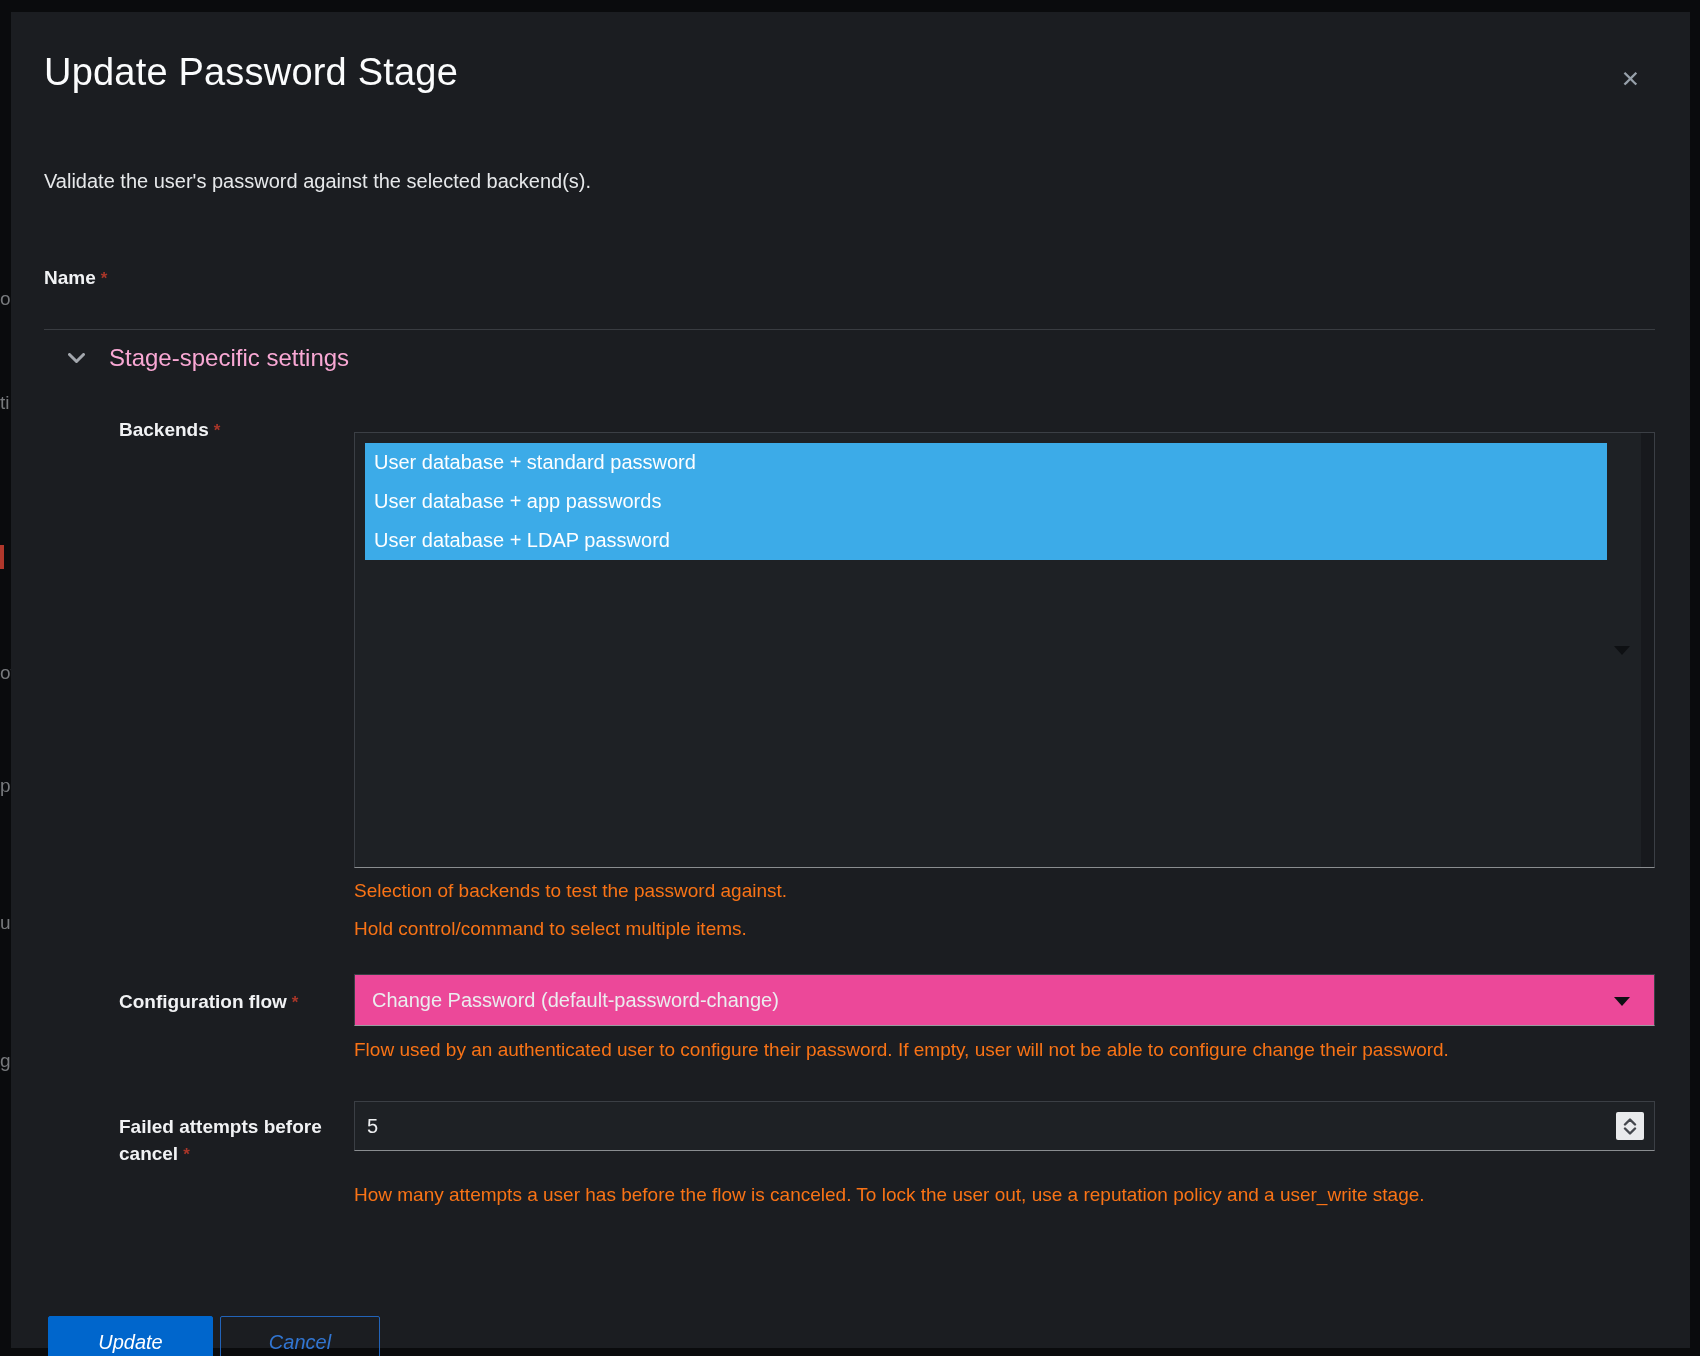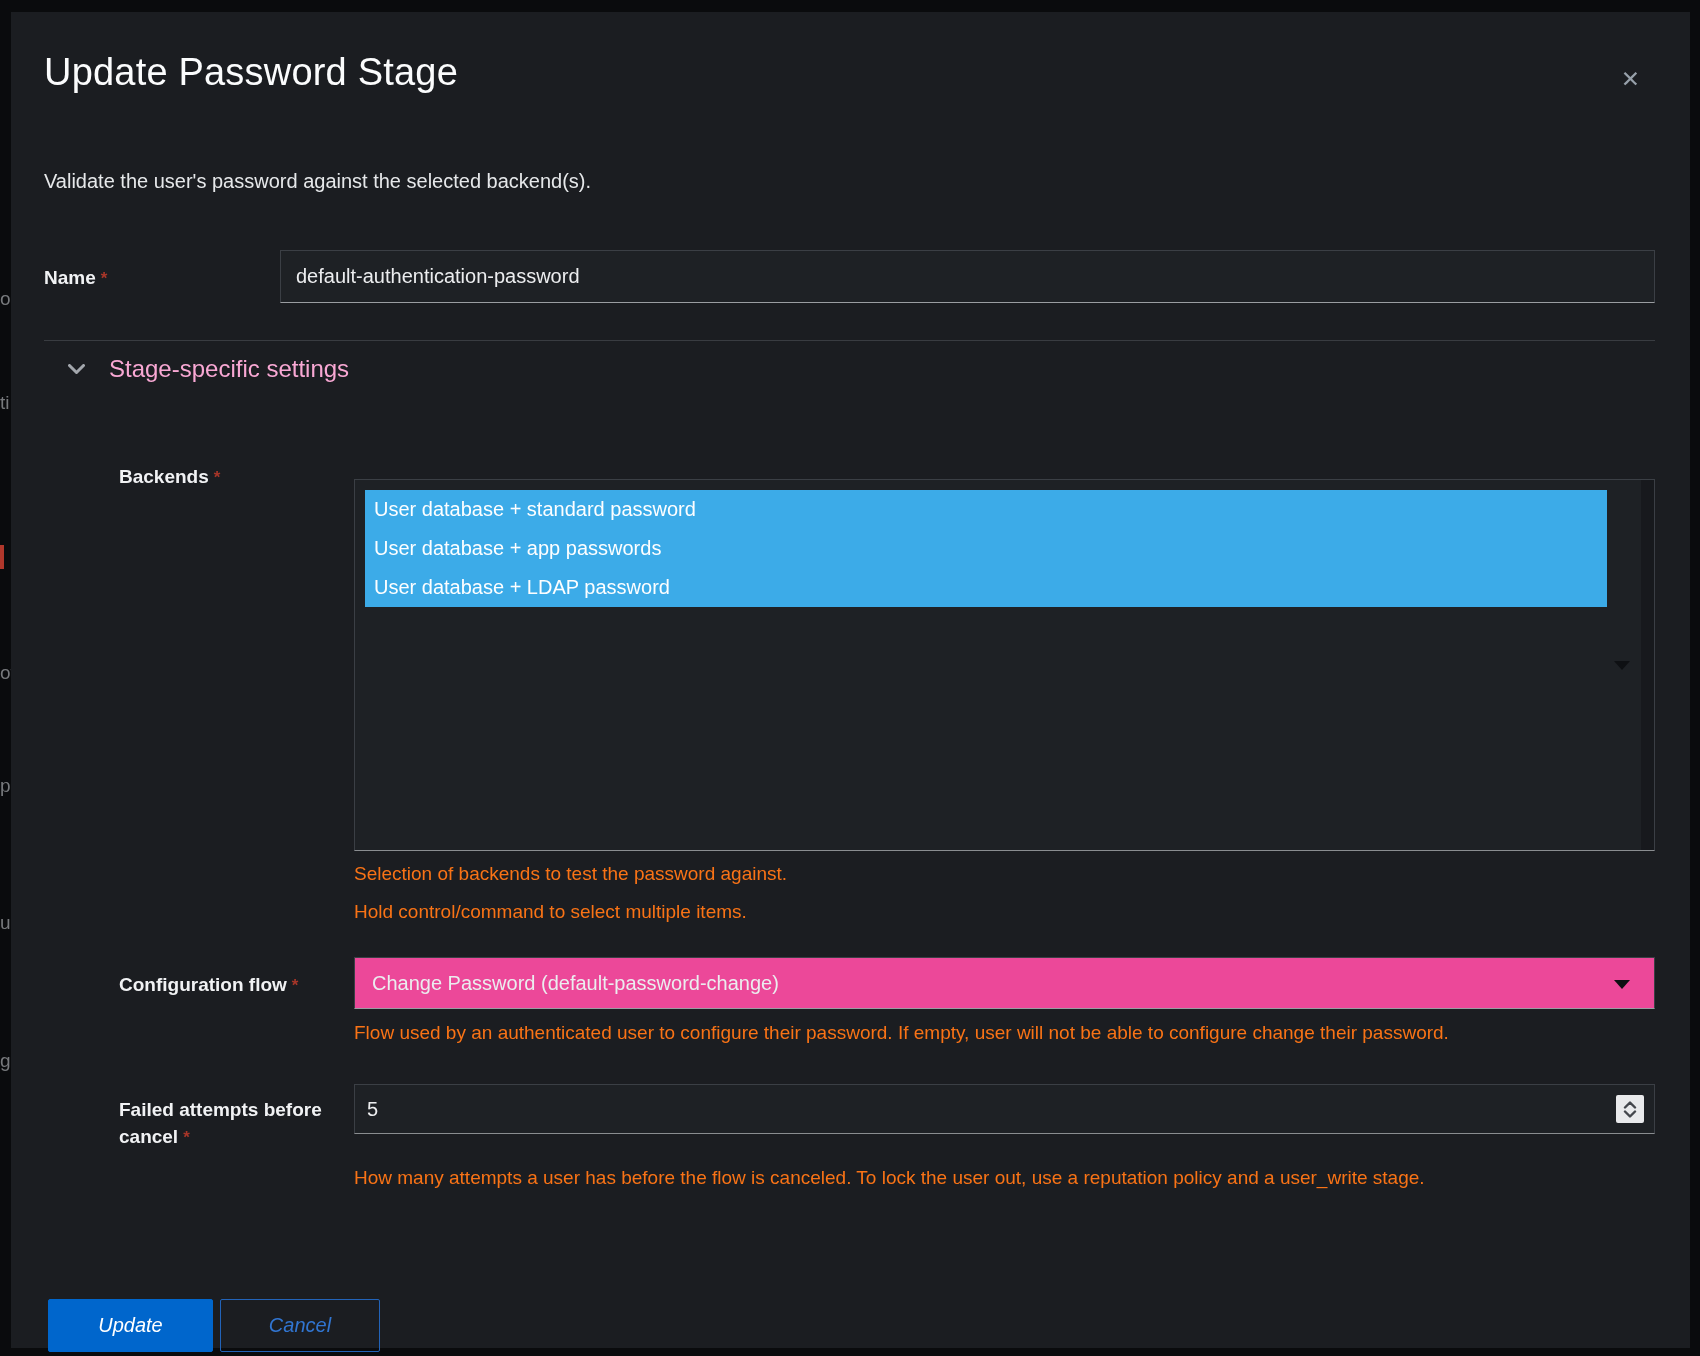--- a/index.html
+++ b/index.html
@@ -45,28 +45,28 @@
     border:1px solid #3b3f45; border-bottom:1px solid #9a9da1;
     font-size:20px; padding:0 15px;
     font-family:"Liberation Sans","DejaVu Sans",sans-serif;
   }
   .divider { border:none; border-top:1px solid #393c41; margin-top:37px; }
 
   .group-header { display:flex; align-items:center; gap:24px; margin-top:13px; padding-left:24px; height:30px; cursor:pointer; background:none; border:none; }
   .group-header .chev { flex:none; display:inline-flex; }
   .group-header .group-label { font-size:24px; color:#f9a8d4; line-height:30px; font-family:"Liberation Sans","DejaVu Sans",sans-serif; }
 
-  .group-body { margin-top:95px; padding-left:75px; }
+  .group-body { margin-top:59px; padding-left:75px; }
   .group-body .label-col { width:235px; }
 
   .lift-label { padding-top:0; margin-top:-16px; }
 
   
   .listbox {
-    position:relative; height:372px; background:#1e2125;
+    position:relative; height:436px; background:#1e2125;
     border:1px solid #3b3f45; border-bottom:1px solid #8a8d90;
     padding:10px 0 0 10px; overflow:hidden; cursor:pointer;
   }
   .listbox .option {
     height:39px; line-height:39px; padding-left:9px; margin-right:47px;
     font-size:20px; color:#fdfeff; white-space:nowrap; overflow:hidden;
   }
   .listbox .option.selected { background:#3cabe8; }
   .scroll-strip { position:absolute; top:0; right:0; width:13px; height:100%; background:#17191d; }
   .caret-down {
@@ -133,23 +133,20 @@
 
     <button class="close-btn">✕</button>
 
     <h1 class="title">Update Password Stage</h1>
 
     <p class="desc">Validate the user's password against the selected backend(s).</p>
 
     <div class="row">
       <div class="label-col">
         <span>Name</span><span class="req">*</span>
-      </div>
-      <div class="ctrl-col">
-        <input class="text-input" type="text" value="default-authentication-password" style="">
       </div>
     </div>
 
     <hr class="divider">
 
     <button class="group-header">
       <span class="chev">
         <svg width="17" height="11" viewBox="0 0 17 11">
             <path d="M1.5 1.5 L8.5 8.5 L15.5 1.5" fill="none" stroke="#a3a7ad" stroke-width="3" stroke-linecap="round" stroke-linejoin="round"></path>
           </svg>

